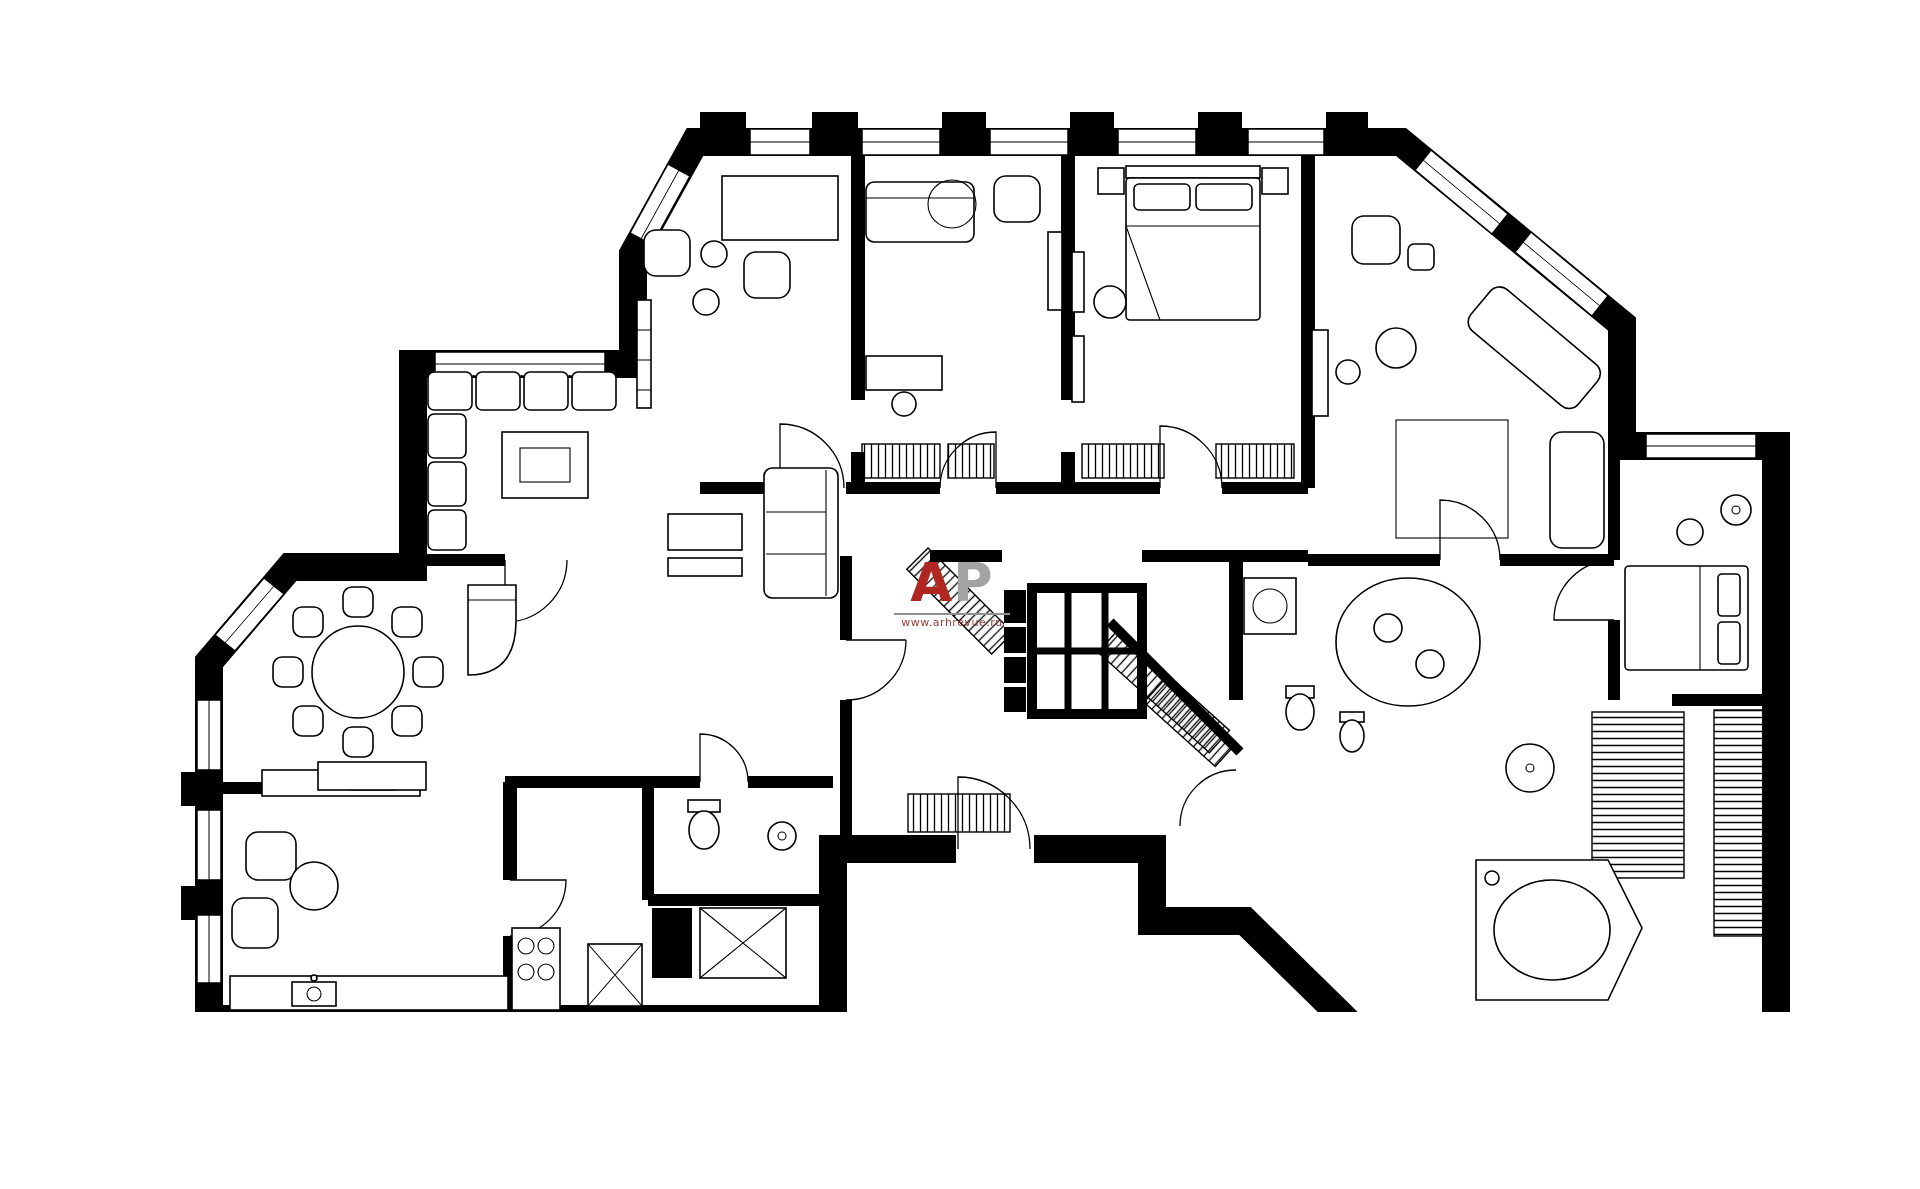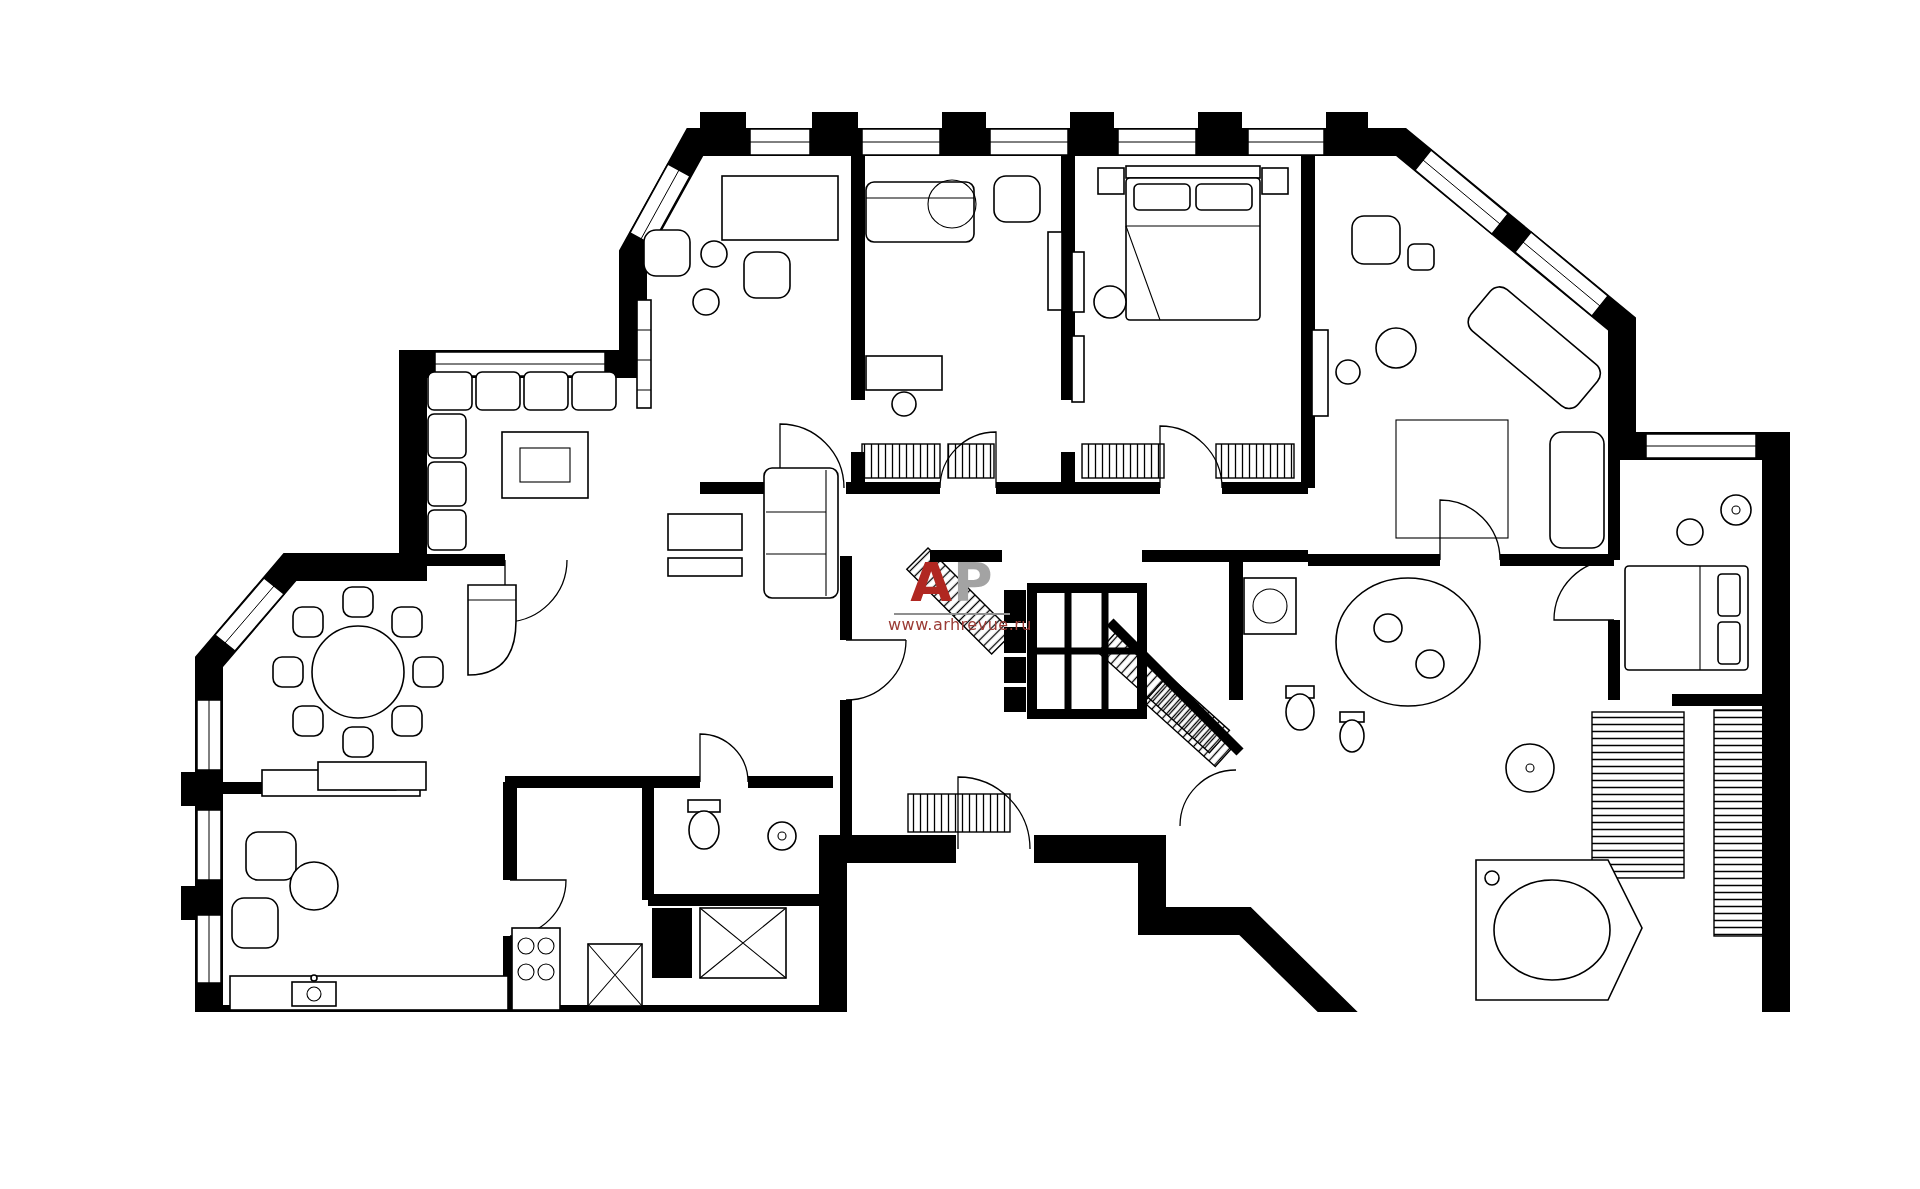--- a/index.html
+++ b/index.html
@@ -15,21 +15,21 @@
   .thin{stroke:#000;stroke-width:1.1;fill:none;}
   .door{stroke:#000;stroke-width:1.3;fill:none;}
   .combbox{stroke:#000;stroke-width:1.4;}
   .blk{fill:#000;stroke:none;}
   
   .watermark{position:absolute;left:888px;top:556px;width:128px;text-align:center;line-height:1;}
   .wm-letters{font-size:54px;font-weight:bold;letter-spacing:1px;}
   .wm-a{color:#b02721;}
   .wm-p{color:#a3a3a3;}
   .wm-line{border-top:2px solid #8f8f8f;margin:3px 6px 2px 6px;}
-  .wm-url{font-size:16px;color:#9b3c36;letter-spacing:0.5px;}
+  .wm-url{font-size:11px;color:#9b3c36;letter-spacing:0.5px;}
 </style>
 </head>
 <body>
 
 <div class="canvas">
 
 <svg class="plan-svg" width="1920" height="1189" viewBox="0 0 1920 1189">
   <defs>
     <pattern id="combV" width="7" height="60" patternUnits="userSpaceOnUse">
       <line x1="3.5" y1="0" x2="3.5" y2="60" stroke="#000" stroke-width="1.3"></line>

